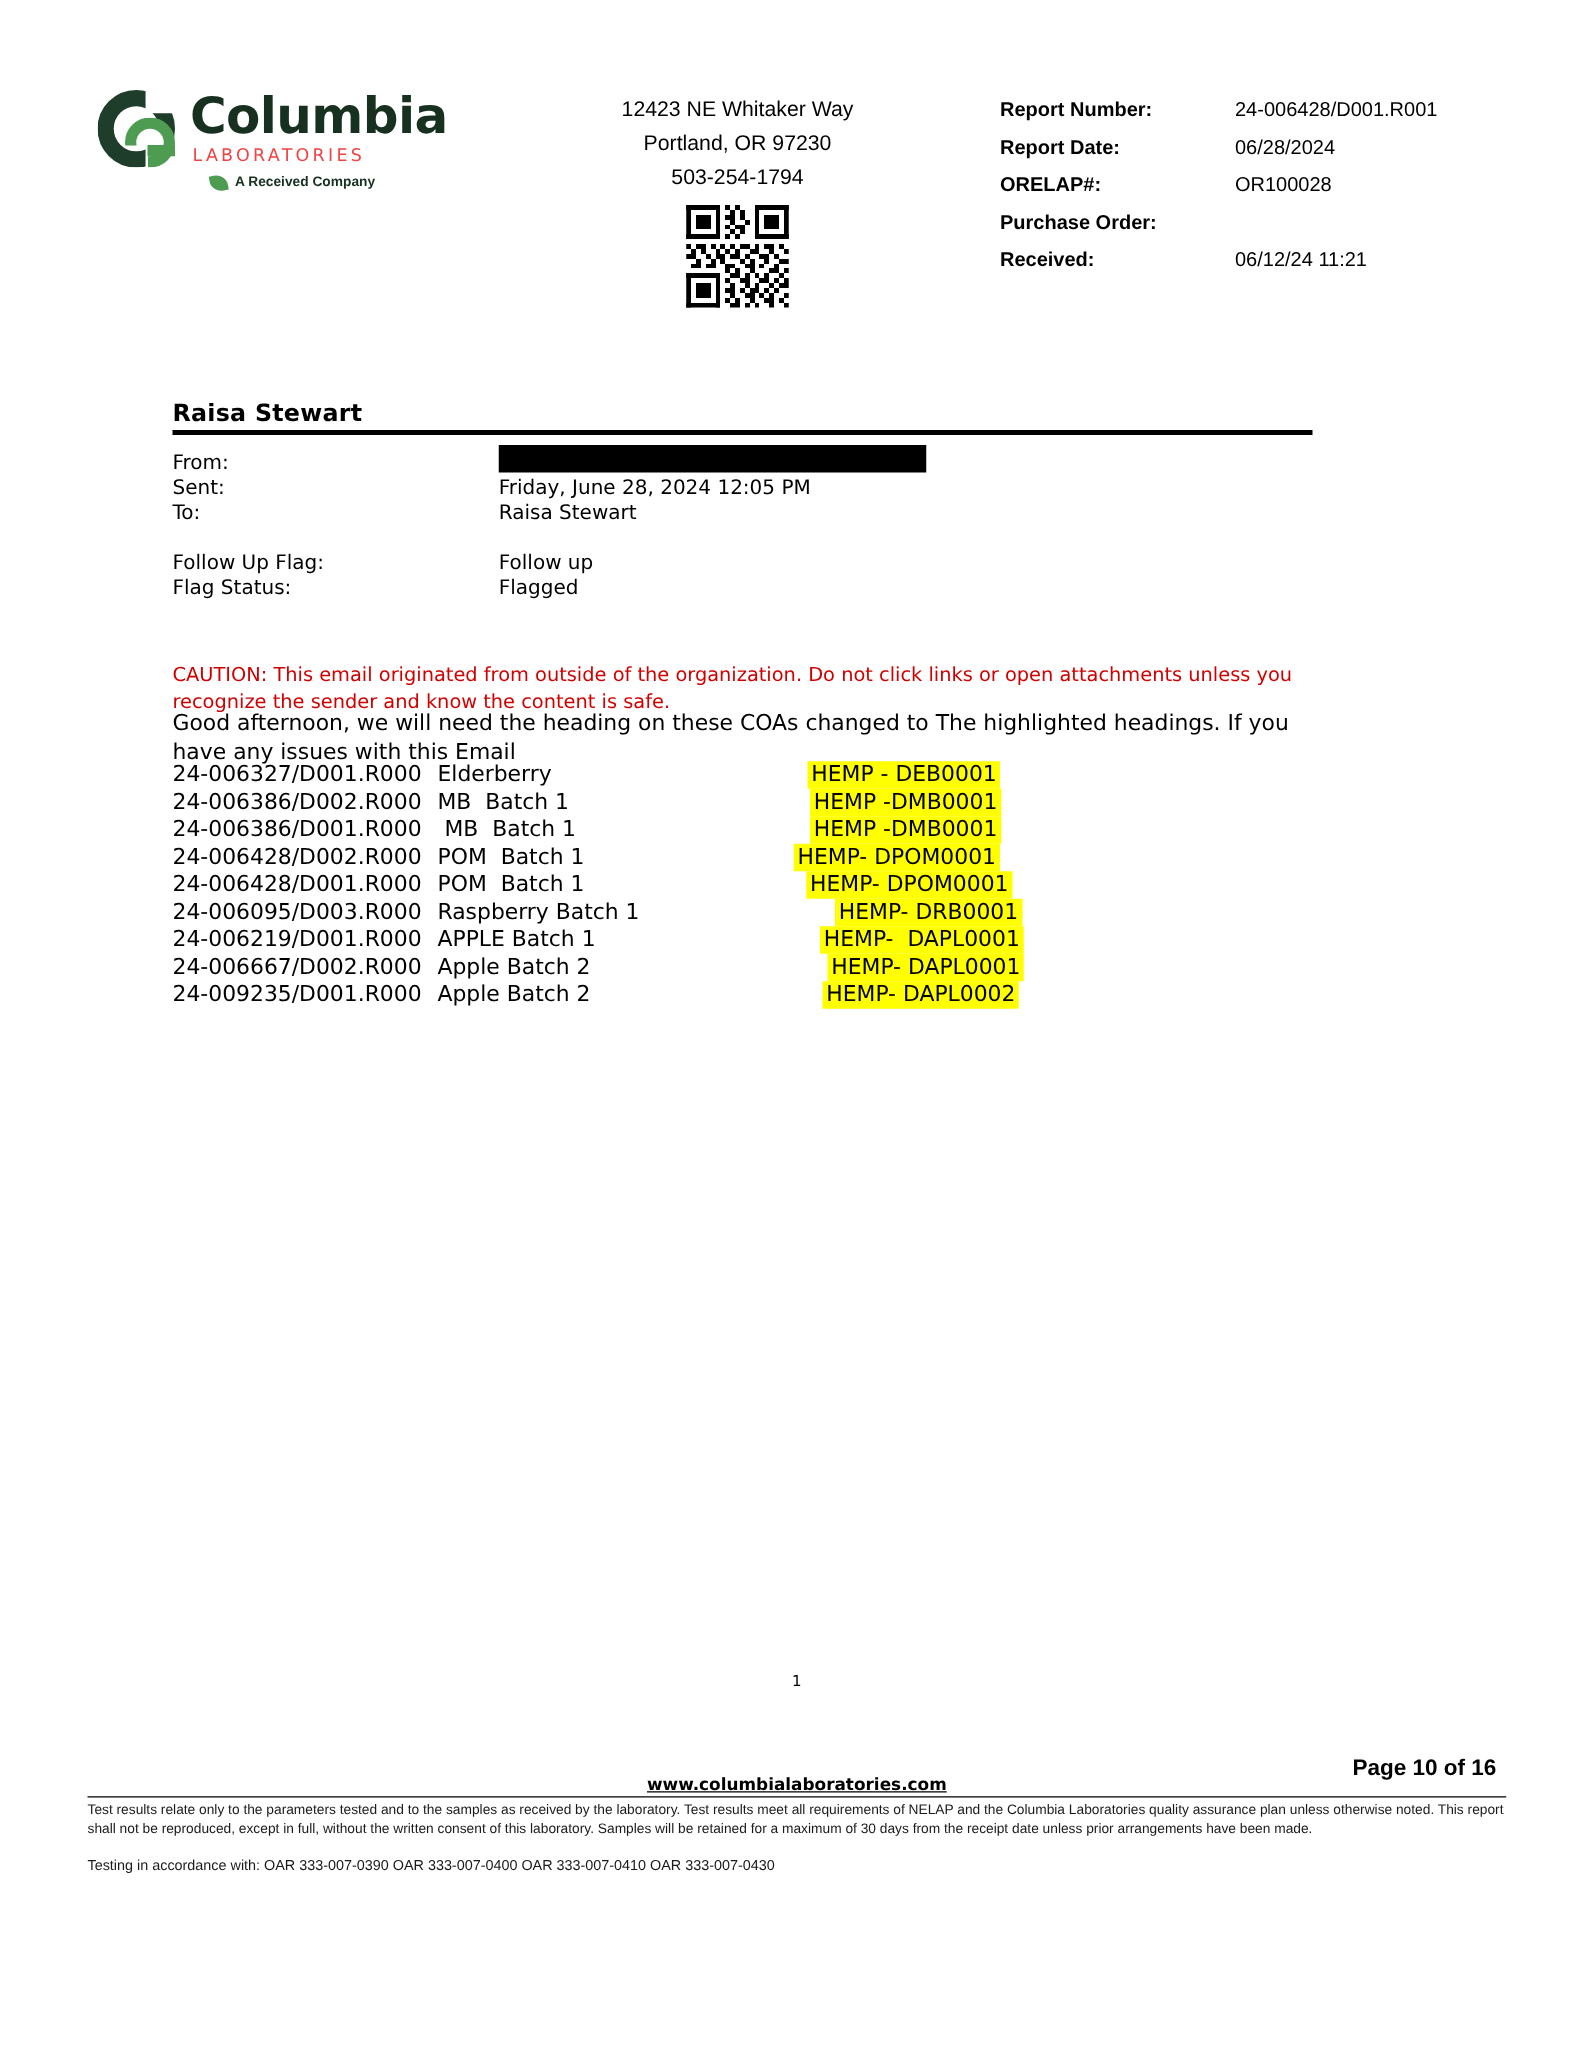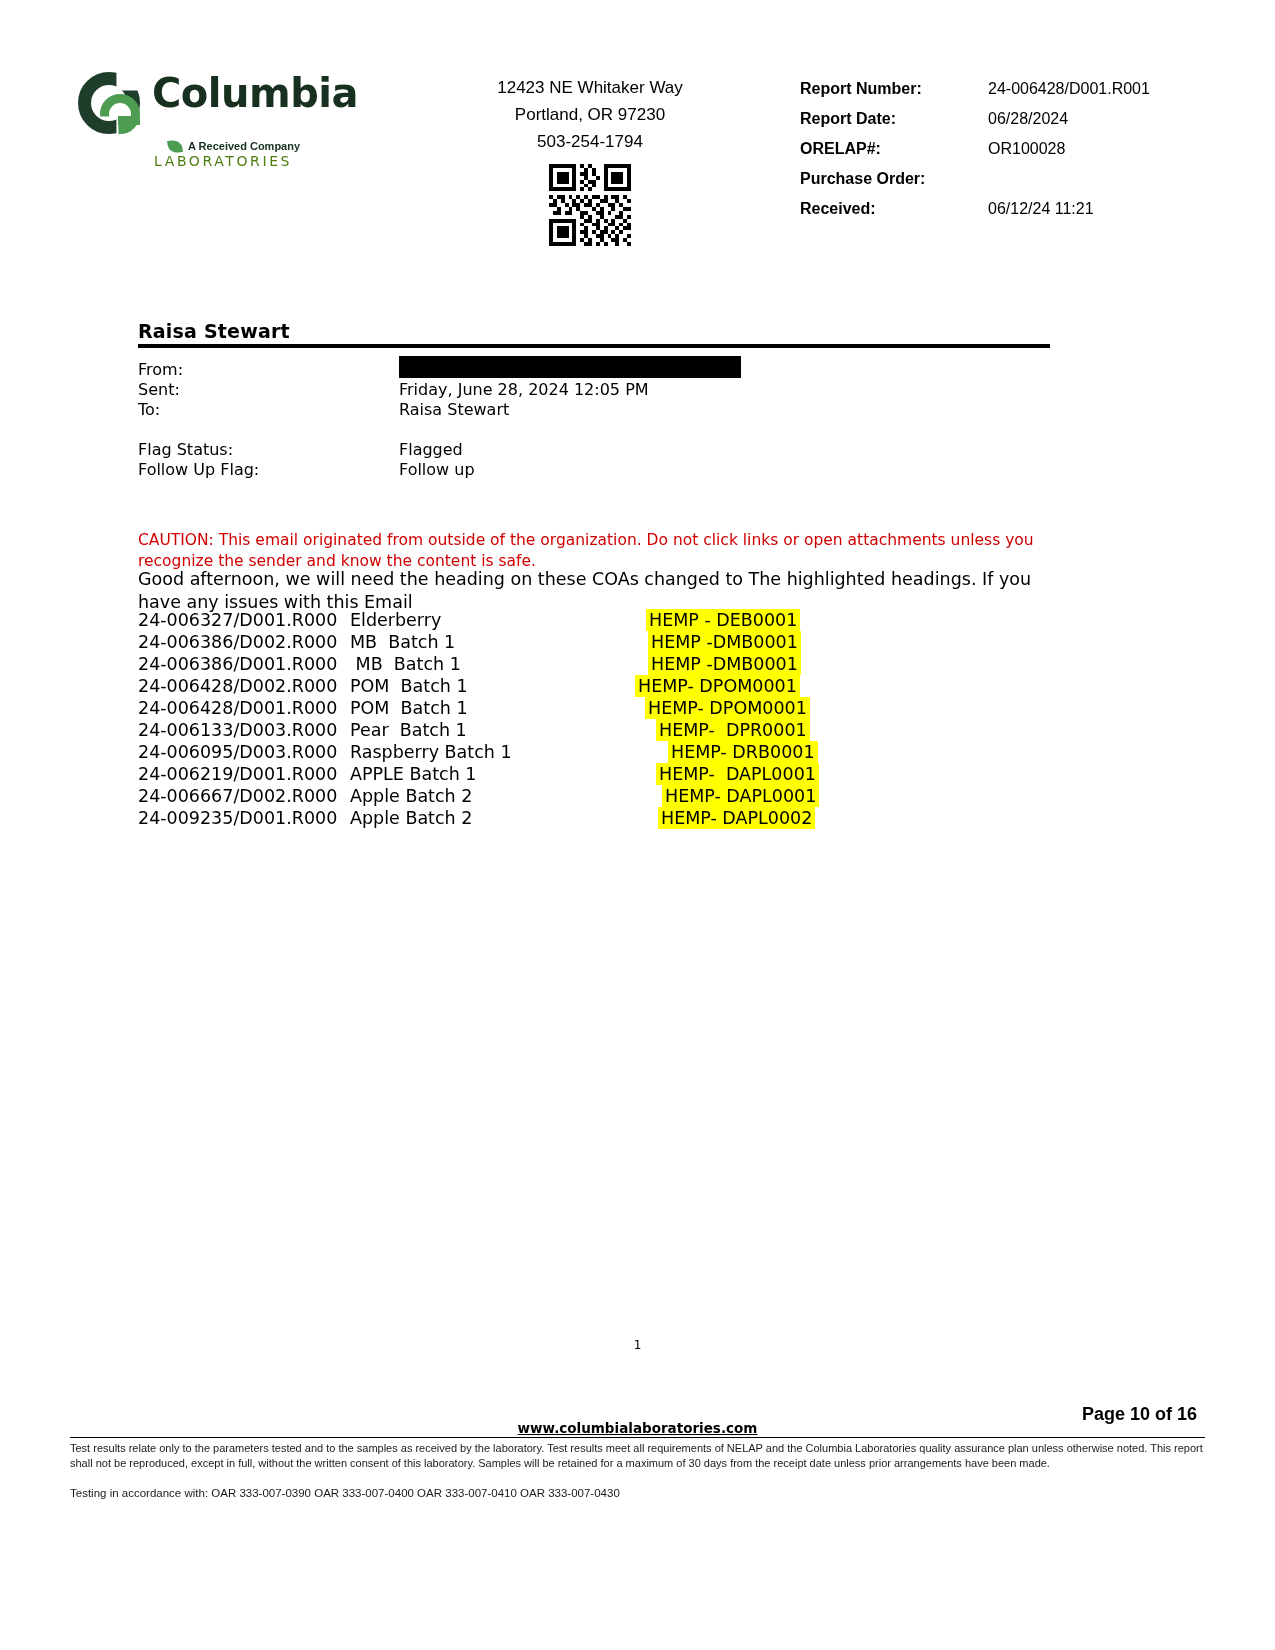--- a/index.html
+++ b/index.html
@@ -73,23 +73,22 @@
     letter-spacing: -0.5px;
     color: #17301f;
     font-family: "DejaVu Sans", sans-serif;
   }
   .logo-sub {
     position: absolute;
     left: 76px;
     top: 45px;
     font-size: 14px;
     letter-spacing: 2.6px;
-    color: #4d7c0f;
-    font-family: "DejaVu Sans", sans-serif;
-    margin-top: 36px;
+    color: #ef4444;
+    font-family: "DejaVu Sans", sans-serif;
   }
   .logo-tentamus {
     position: absolute;
     left: 110px;
     top: 68px;
     font-size: 11px;
     font-weight: bold;
     color: #17301f;
   }
   .logo-leaf {
@@ -447,26 +446,26 @@
   <div class="frow">
     <span class="fname">Sent:</span>
     <span class="fval">Friday, June 28, 2024 12:05 PM</span>
   </div>
   <div class="frow">
     <span class="fname">To:</span>
     <span class="fval">Raisa Stewart</span>
   </div>
   <div class="gap"></div>
   <div class="frow">
+    <span class="fname">Follow Up Flag:</span>
+    <span class="fval">Follow up</span>
+  </div>
+  <div class="frow">
     <span class="fname">Flag Status:</span>
     <span class="fval">Flagged</span>
-  </div>
-  <div class="frow">
-    <span class="fname">Follow Up Flag:</span>
-    <span class="fval">Follow up</span>
   </div>
 </div>
 
 <div class="caution">CAUTION: This email originated from outside of the organization. Do not click links or open attachments unless you recognize the sender and know the content is safe.</div>
 <div class="intro">Good afternoon, we will need the heading on these COAs changed to The highlighted headings. If you have any issues with this Email</div>
 
 <div class="list">
   <div class="lrow">
     <span class="lcode">24-006327/D001.R000</span>
     <span class="lname">Elderberry</span>
@@ -484,25 +483,20 @@
   </div>
   <div class="lrow">
     <span class="lcode">24-006428/D002.R000</span>
     <span class="lname">POM  Batch 1</span>
     <span class="lhead" style="left:497px">HEMP- DPOM0001</span>
   </div>
   <div class="lrow">
     <span class="lcode">24-006428/D001.R000</span>
     <span class="lname">POM  Batch 1</span>
     <span class="lhead" style="left:507px">HEMP- DPOM0001</span>
-  </div>
-  <div class="lrow">
-    <span class="lcode">24-006133/D003.R000</span>
-    <span class="lname">Pear  Batch 1</span>
-    <span class="lhead" style="left:518px">HEMP-  DPR0001</span>
   </div>
   <div class="lrow">
     <span class="lcode">24-006095/D003.R000</span>
     <span class="lname">Raspberry Batch 1</span>
     <span class="lhead" style="left:530px">HEMP- DRB0001</span>
   </div>
   <div class="lrow">
     <span class="lcode">24-006219/D001.R000</span>
     <span class="lname">APPLE Batch 1</span>
     <span class="lhead" style="left:518px">HEMP-  DAPL0001</span>

